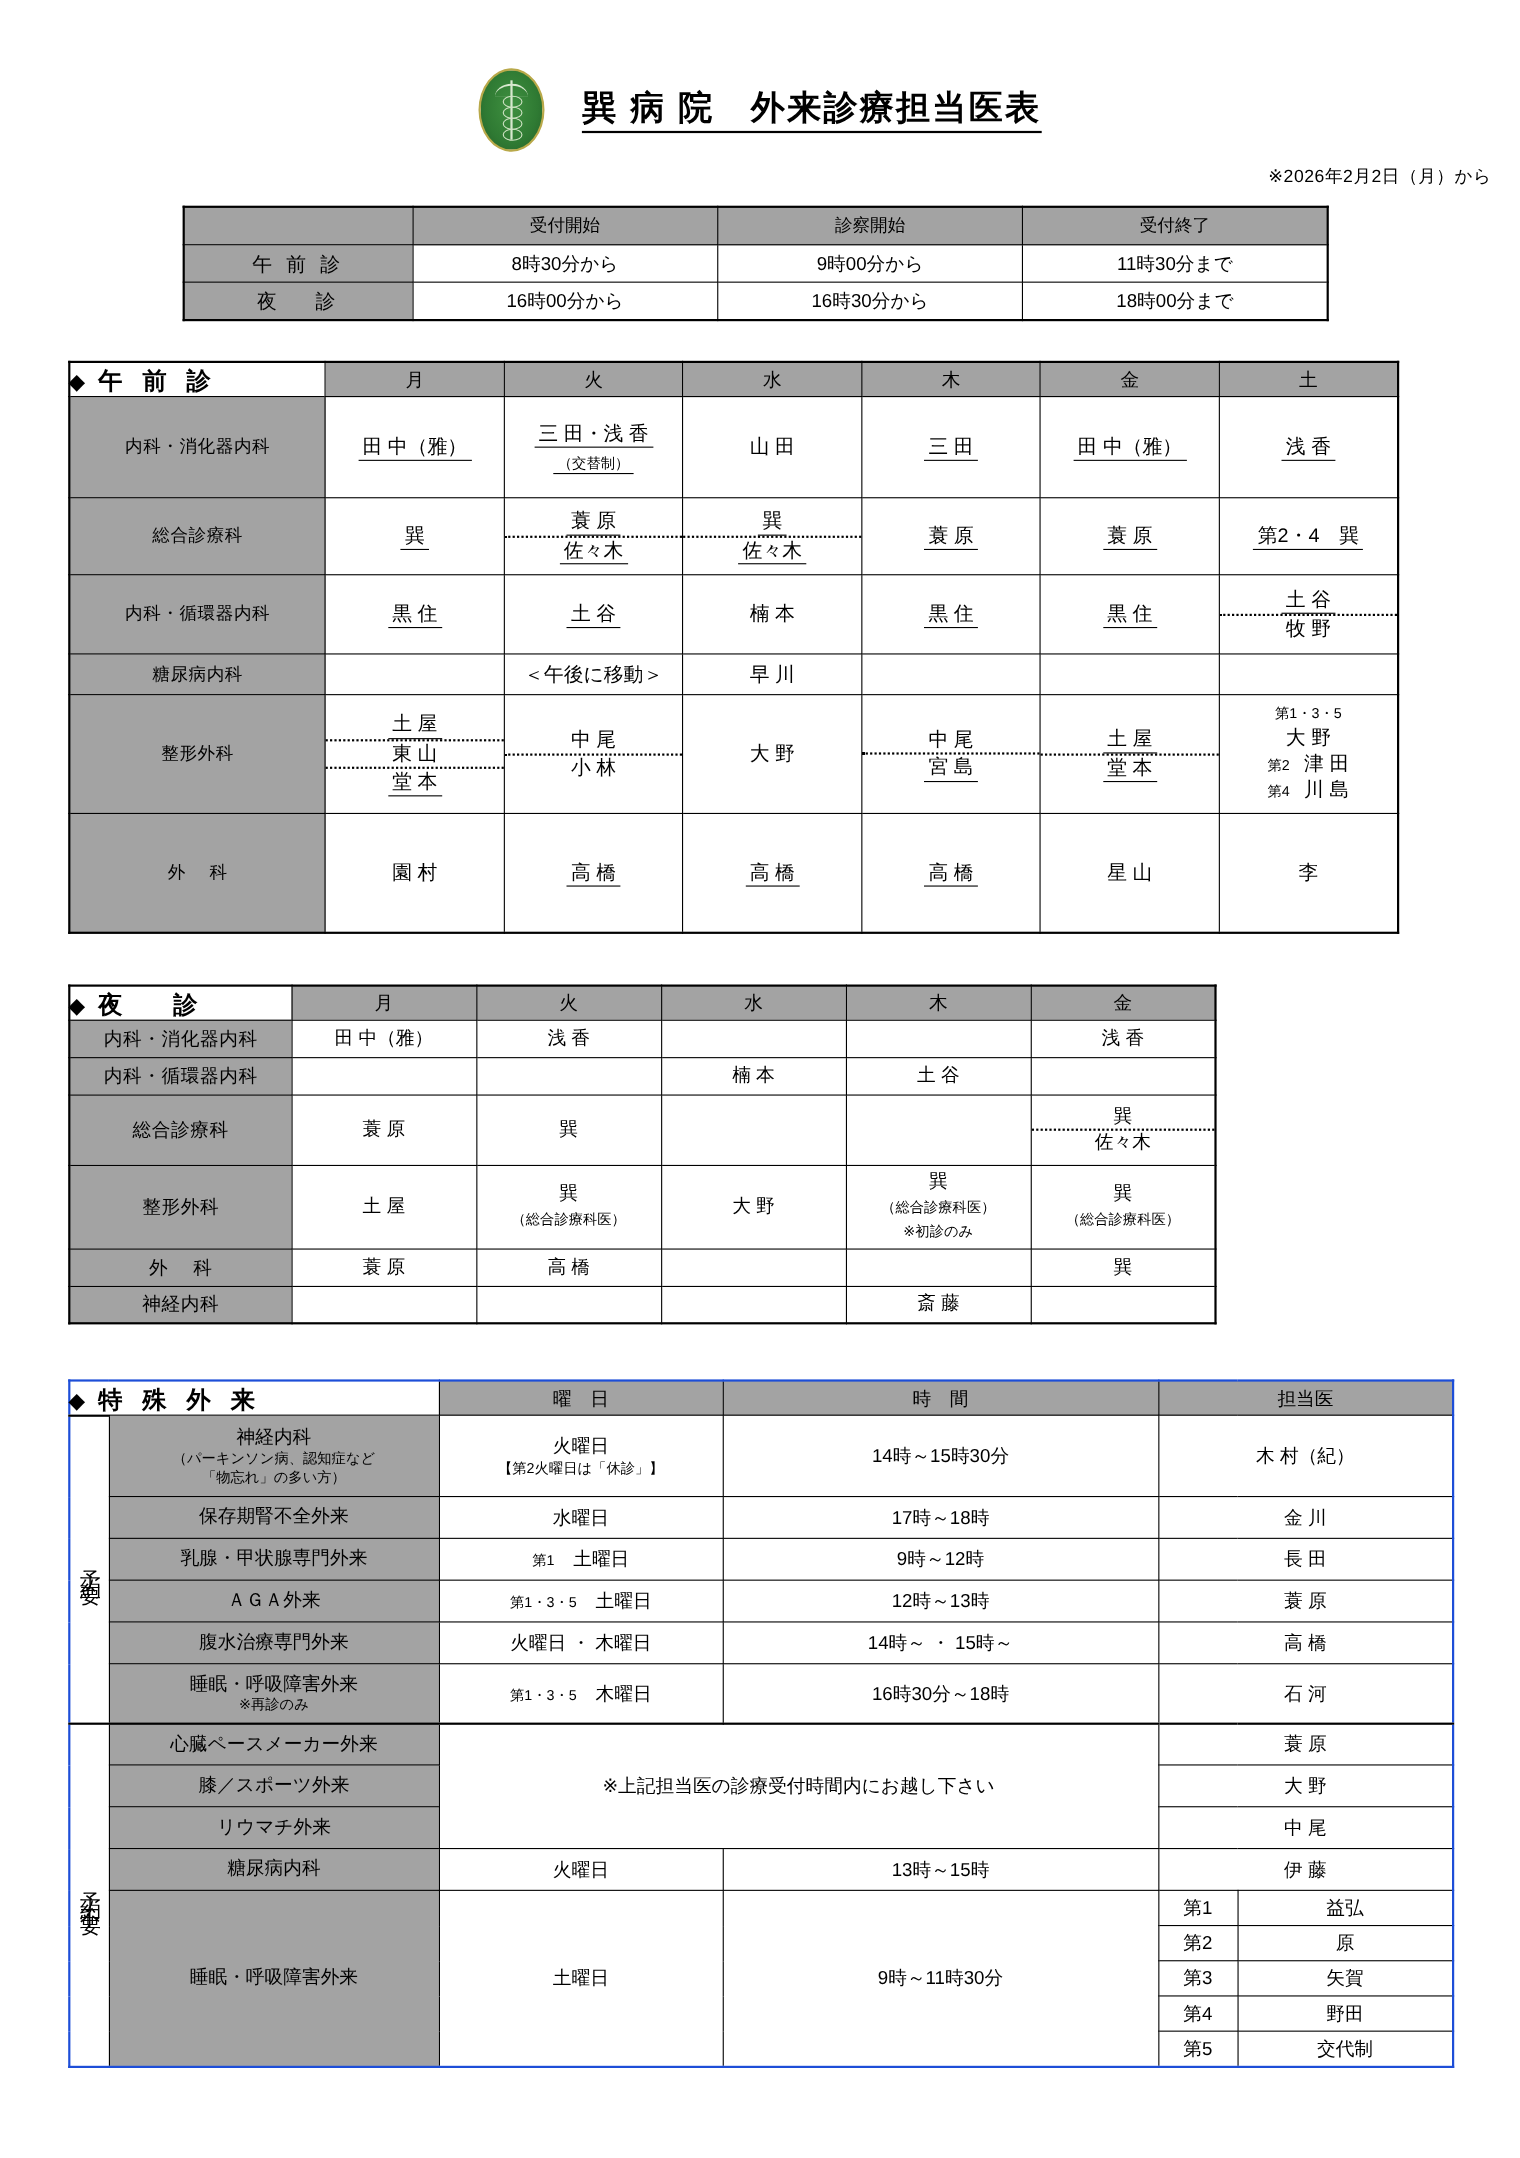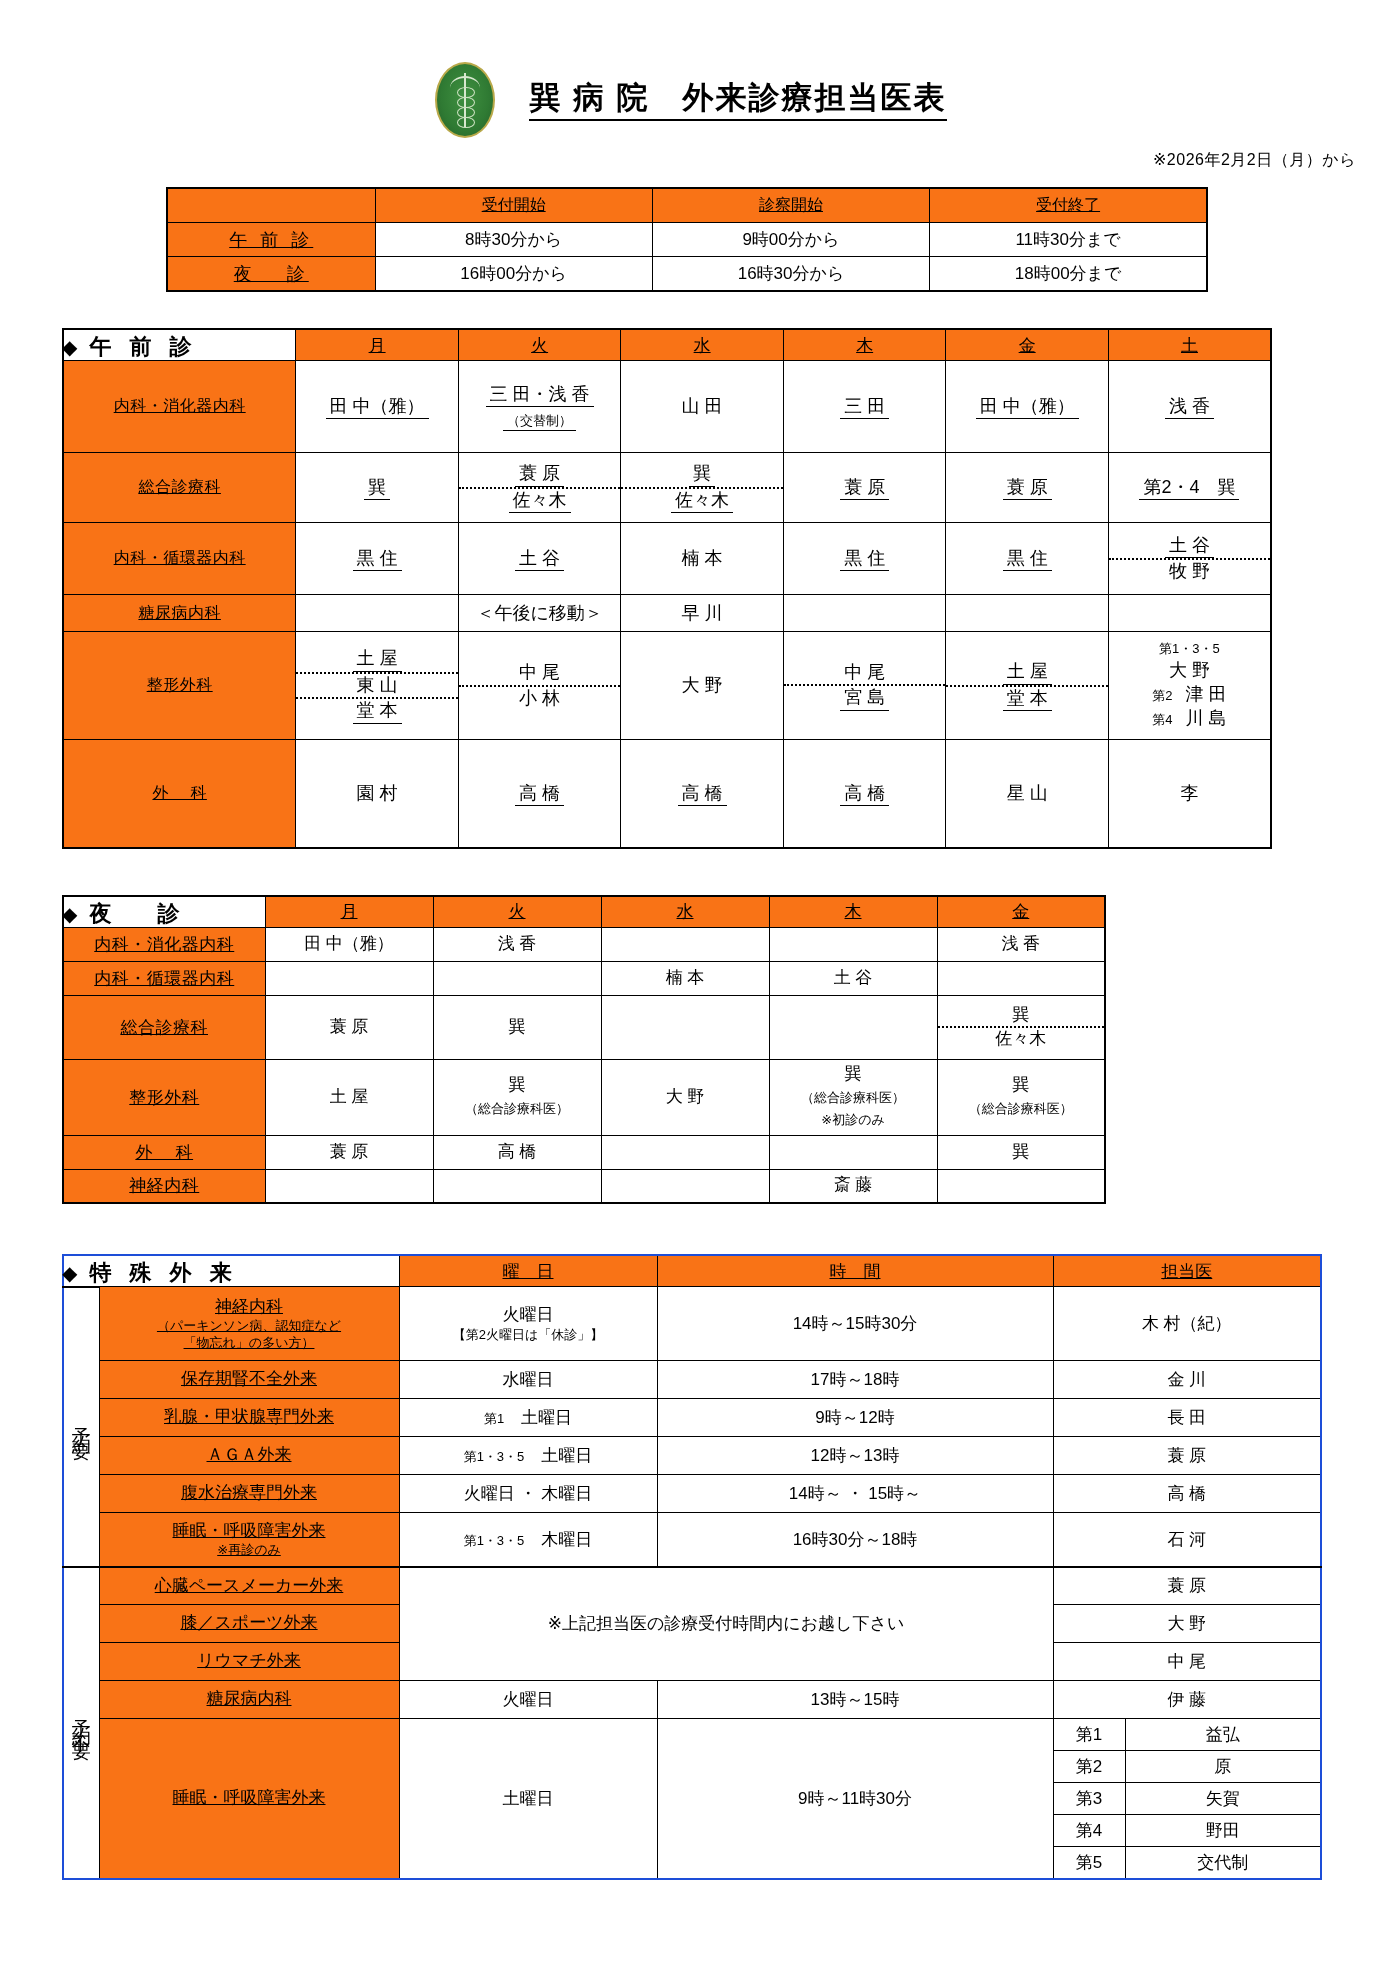--- a/index.html
+++ b/index.html
@@ -95,21 +95,21 @@
     border-collapse: collapse;
     table-layout: fixed;
   }
   td, th {
     border: 1px solid #000000;
     text-align: center;
     vertical-align: middle;
     font-weight: normal;
     padding: 0;
   }
-  .green { background: #f97316; text-decoration: underline; }
+  .green { background: #a3a3a3; }
 
   
   .hours-wrap {
     margin: 16px 0 0 166px;
   }
   table.hours {
     width: 1042px;
     border: 2px solid #000;
   }
   table.hours td {

